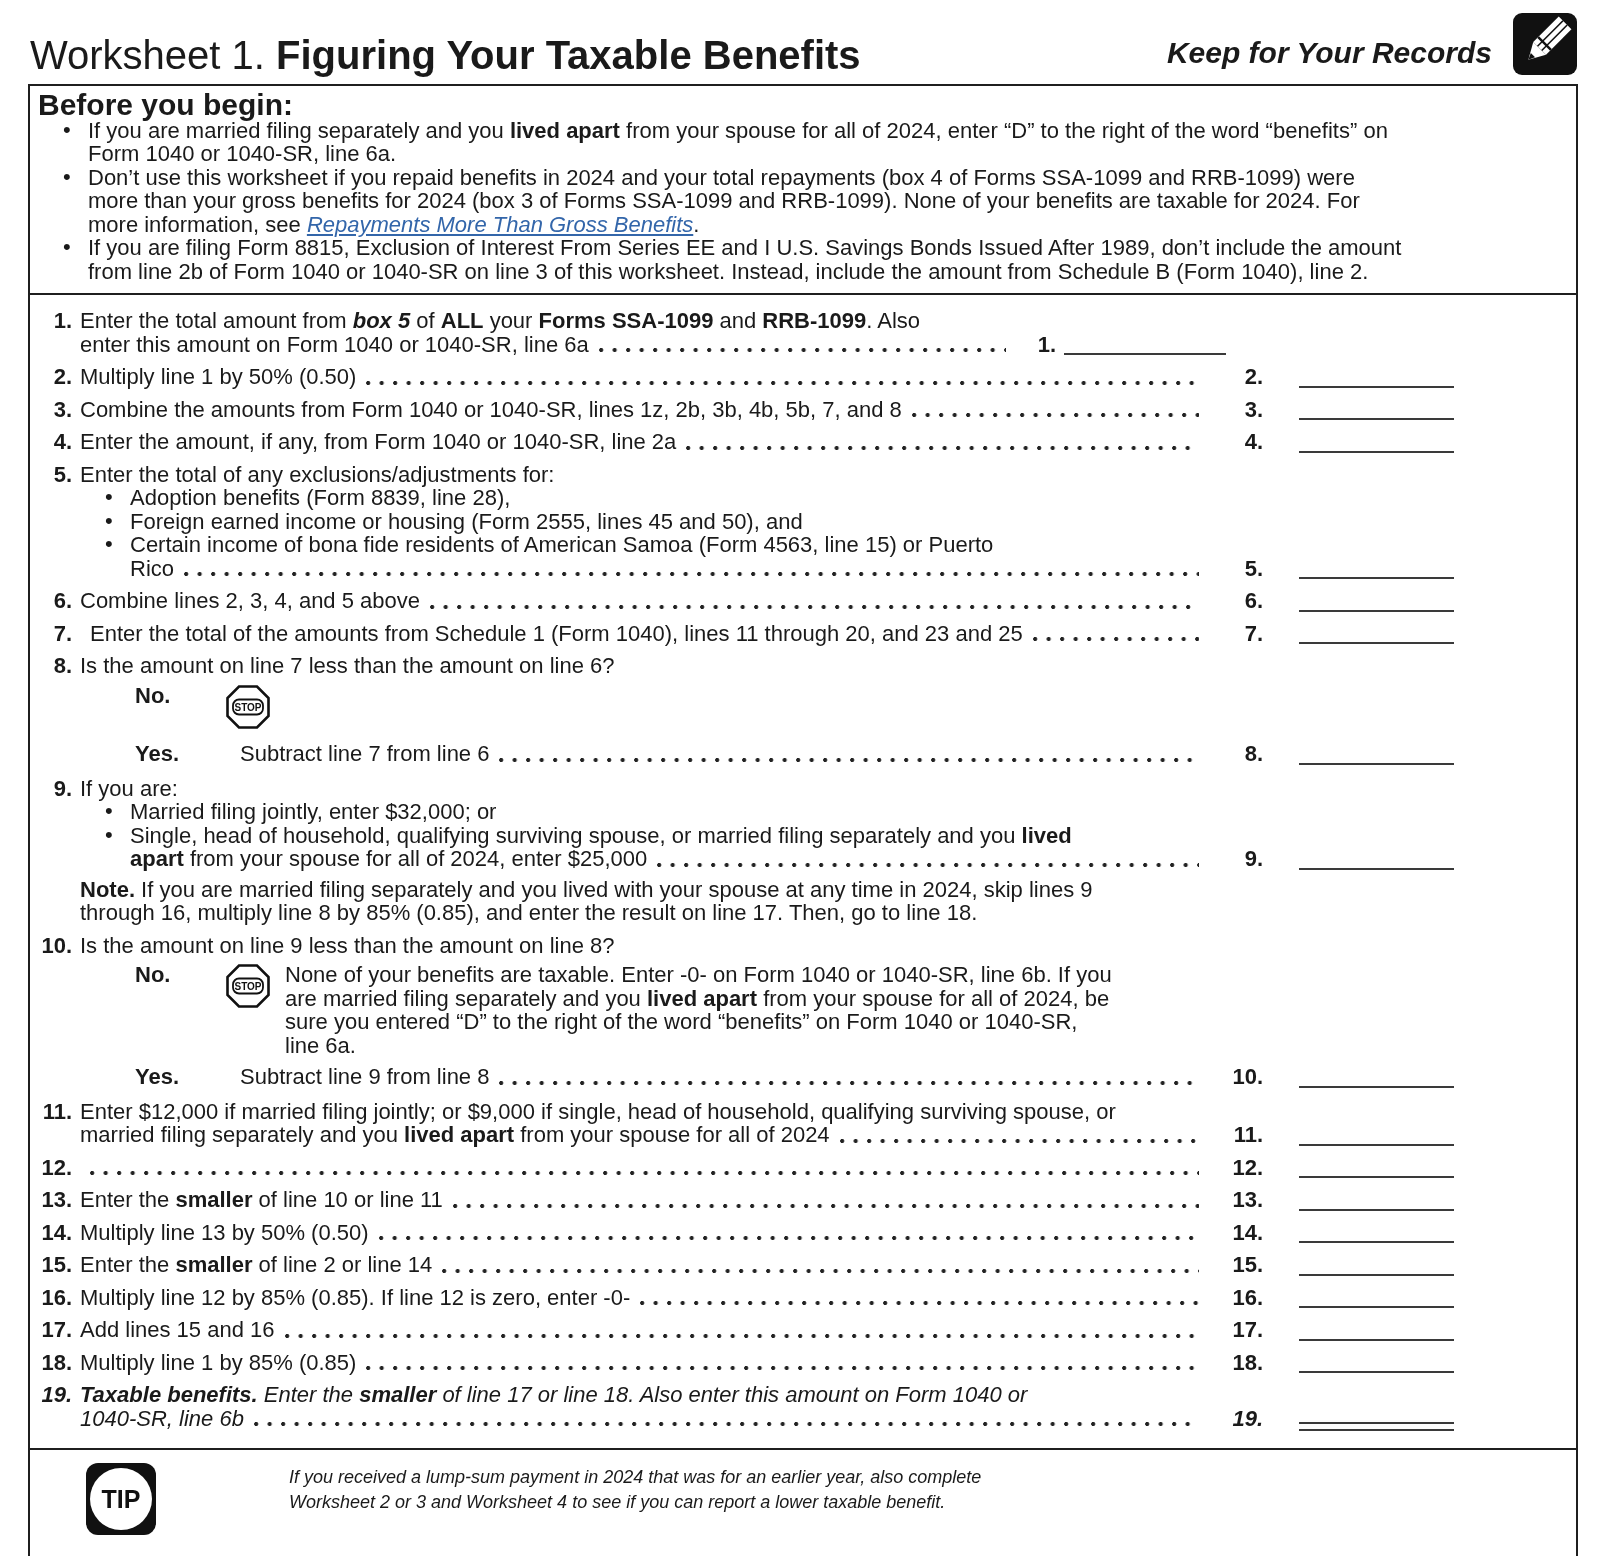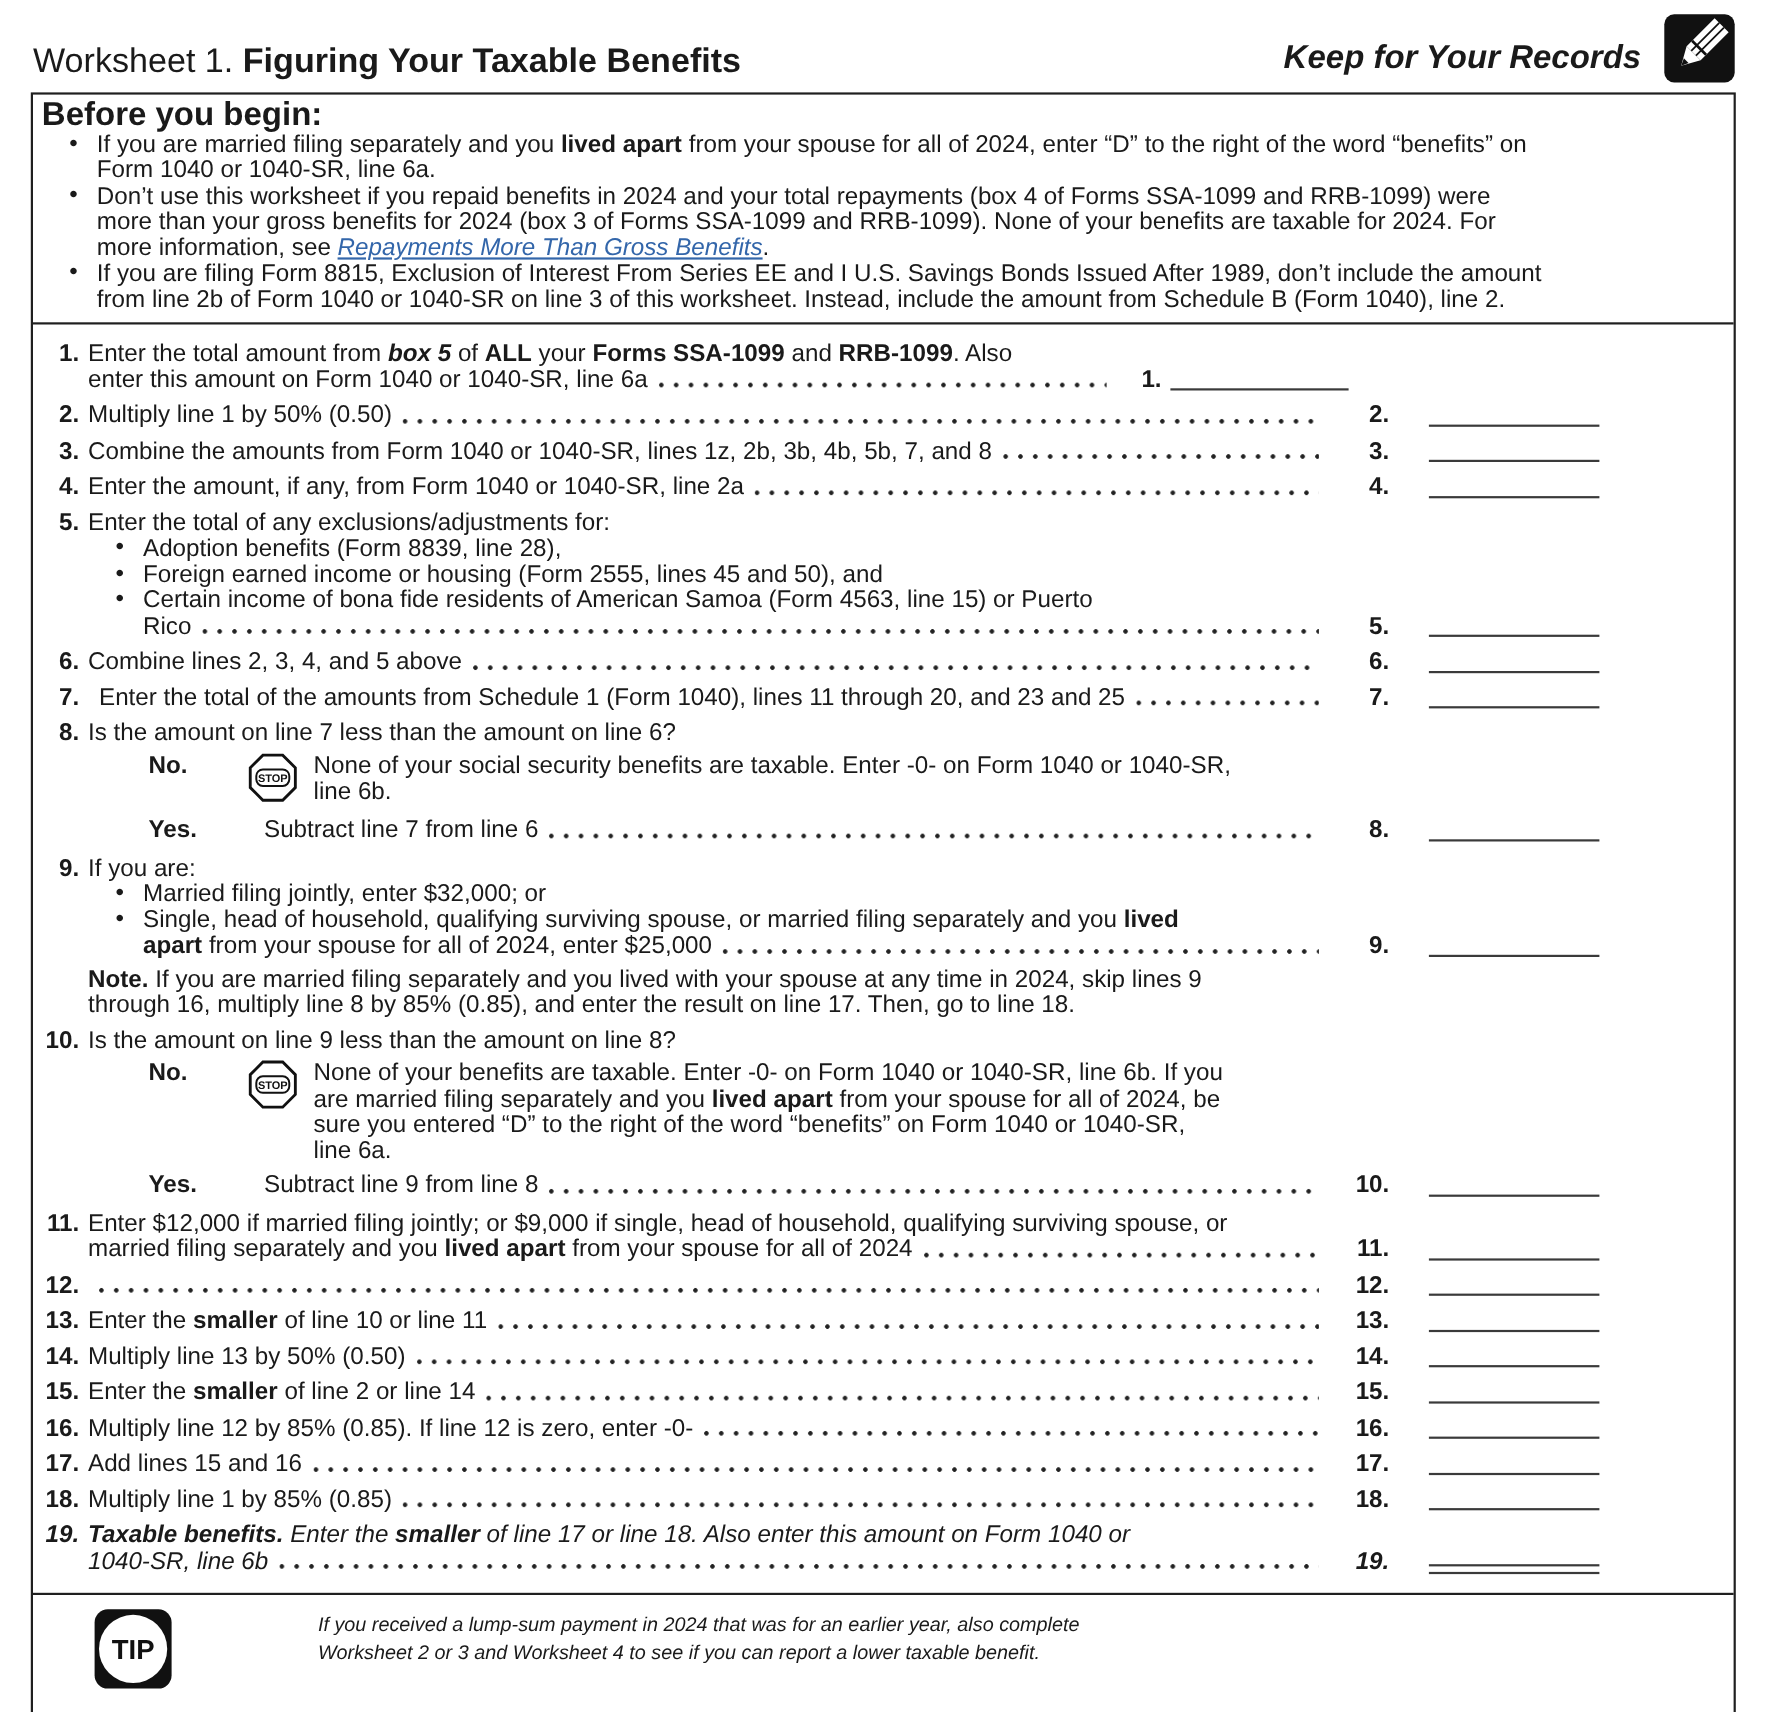--- a/index.html
+++ b/index.html
@@ -2,21 +2,21 @@
 <html><head>
 <meta charset="utf-8">
 <style>
   html,body{margin:0;padding:0;background:#fff;}
   .page{
     width:1606px;min-height:1556px;background:#ffffff;position:relative;
     font-family:"Liberation Sans",sans-serif;color:#1a1a1a;overflow:hidden;
   }
   
   .title-row{height:84px;display:flex;justify-content:space-between;align-items:flex-end;padding:0 28px 0 30px;box-sizing:border-box;}
-  .title-left{font-size:31px;line-height:34px;padding-bottom:12px;white-space:nowrap;}
+  .title-left{font-size:40px;line-height:34px;padding-bottom:12px;white-space:nowrap;}
   .title-left .seg-b{font-weight:bold;}
   .title-right{display:flex;align-items:flex-end;gap:20px;}
   .keep{font-size:30px;font-style:italic;font-weight:bold;padding-bottom:14px;white-space:nowrap;}
   .pencil-box{width:66px;height:64px;margin-bottom:8px;}
   
   .box{margin:0 28px;border:2.5px solid #1f1f1f;}
   
   .before{border-bottom:2px solid #1f1f1f;padding:7px 18px 10px 8px;font-size:22px;line-height:23.5px;}
   .before-heading{font-weight:bold;font-size:30px;margin-bottom:2px;}
   .b-ul{margin:0;padding:0;list-style:none;}
@@ -207,24 +207,20 @@
           <div><span>Is the amount on line 7 less than the amount on line 6?</span></div>
           <div class="noyes">
             <div class="ny-label">No.</div>
             <div class="stop-wrap">
               <svg width="46" height="46" viewBox="0 0 46 46">
                 <polygon points="14,2.5 32,2.5 43.5,14 43.5,32 32,43.5 14,43.5 2.5,32 2.5,14" fill="#fff" stroke="#111" stroke-width="2.6"></polygon>
                 <rect x="8" y="15.5" width="30" height="15" rx="6" fill="none" stroke="#111" stroke-width="1.8"></rect>
                 <text x="23" y="27" text-anchor="middle" font-size="10" font-weight="bold" font-family="Liberation Sans, sans-serif" fill="#111">STOP</text>
               </svg>
             </div>
-            <div class="ny-text">
-              <div><span>None of your social security benefits are taxable. Enter -0- on Form 1040 or 1040-SR,</span></div>
-              <div><span>line 6b.</span></div>
-            </div>
           </div>
           <div class="noyes yes-row">
             <div class="ny-label">Yes.</div>
             <div class="ny-text flex-line">
               <span class="txt"><span>Subtract line 7 from line 6</span></span>
               <span class="leader"></span>
               <span class="entry-num">8.</span>
               <span class="entry-line"></span>
             </div>
           </div>

